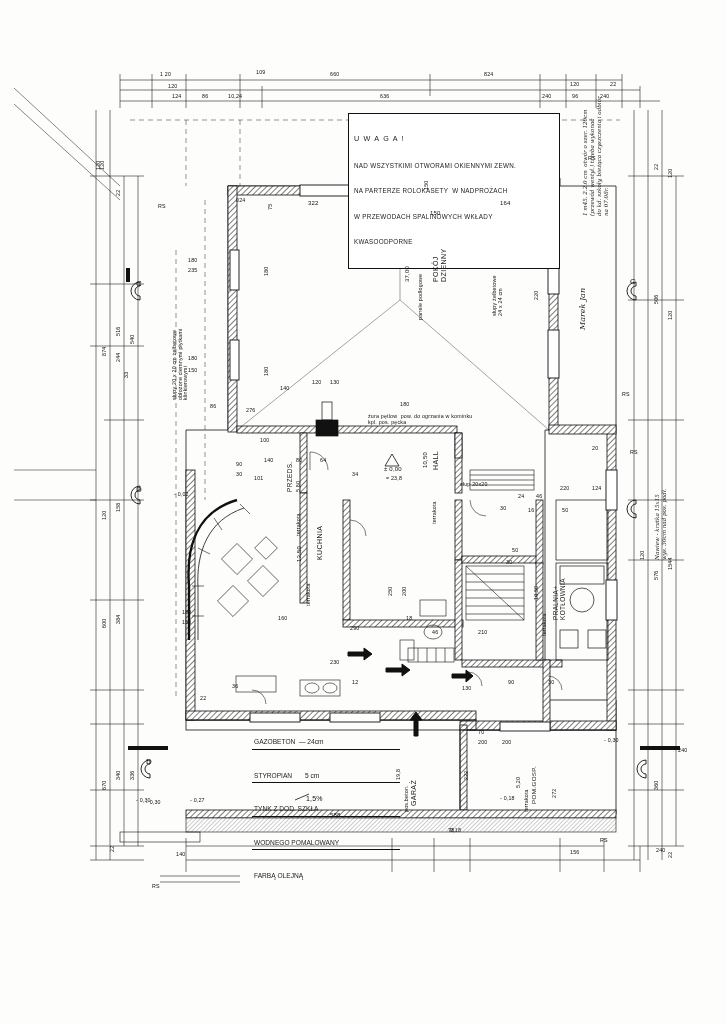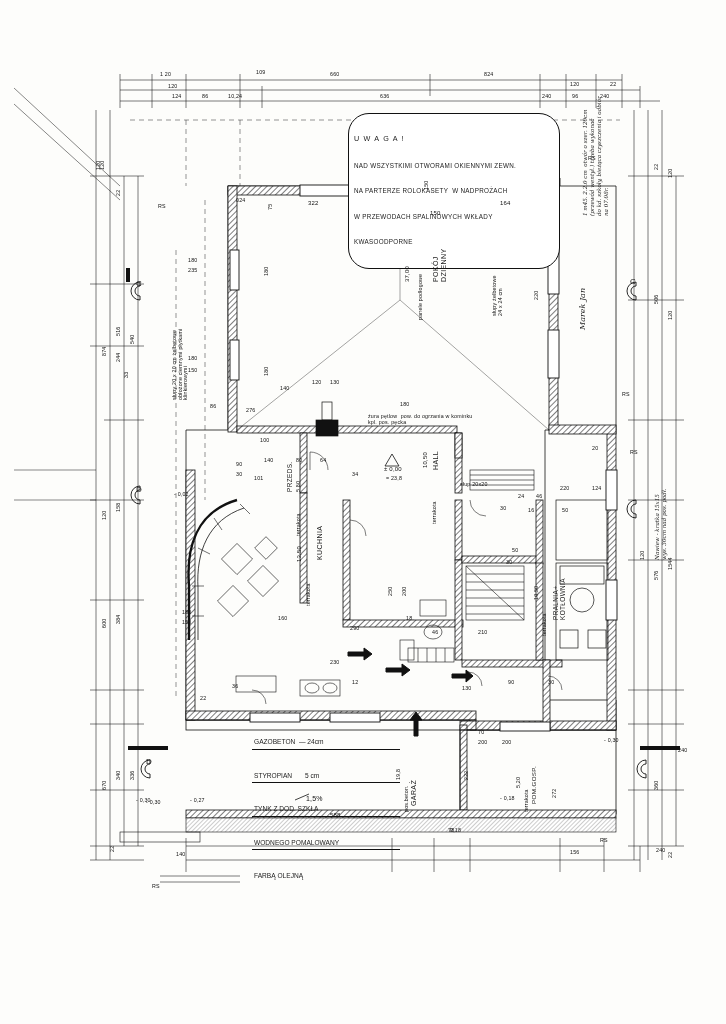--- a/index.html
+++ b/index.html
@@ -346,21 +346,21 @@
     <rect x="186" y="818" width="430" height="14" fill="url(#hatchFine)" stroke="#111" stroke-width="0.6"></rect>
     <rect x="120" y="832" width="80" height="10" fill="none" stroke="#111" stroke-width="0.6"></rect>
 
     <g fill="#111">
       <rect x="128" y="746" width="40" height="4"></rect>
       <rect x="640" y="746" width="40" height="4"></rect>
       <rect x="126" y="268" width="4" height="14"></rect>
     </g>
   </svg>
 
-  <div class="note-box" style="left:348px; top:113px; width:200px;border-radius:21px;">
+  <div class="note-box" style="left:348px; top:113px; width:200px;">
     <div class="hdr">U W A G A !</div>
     <div>NAD WSZYSTKIMI OTWORAMI OKIENNYMI ZEWN.</div>
     <div>NA PARTERZE ROLOKASETY  W NADPROŻACH</div>
     <div>W PRZEWODACH SPALINOWYCH WKŁADY</div>
     <div>KWASOODPORNE</div>
   </div>
 
   <div class="mat-box" style="left:252px; top:716px; width:148px;">
     <div>GAZOBETON  — 24cm</div>
     <div>STYROPIAN       5 cm</div>

